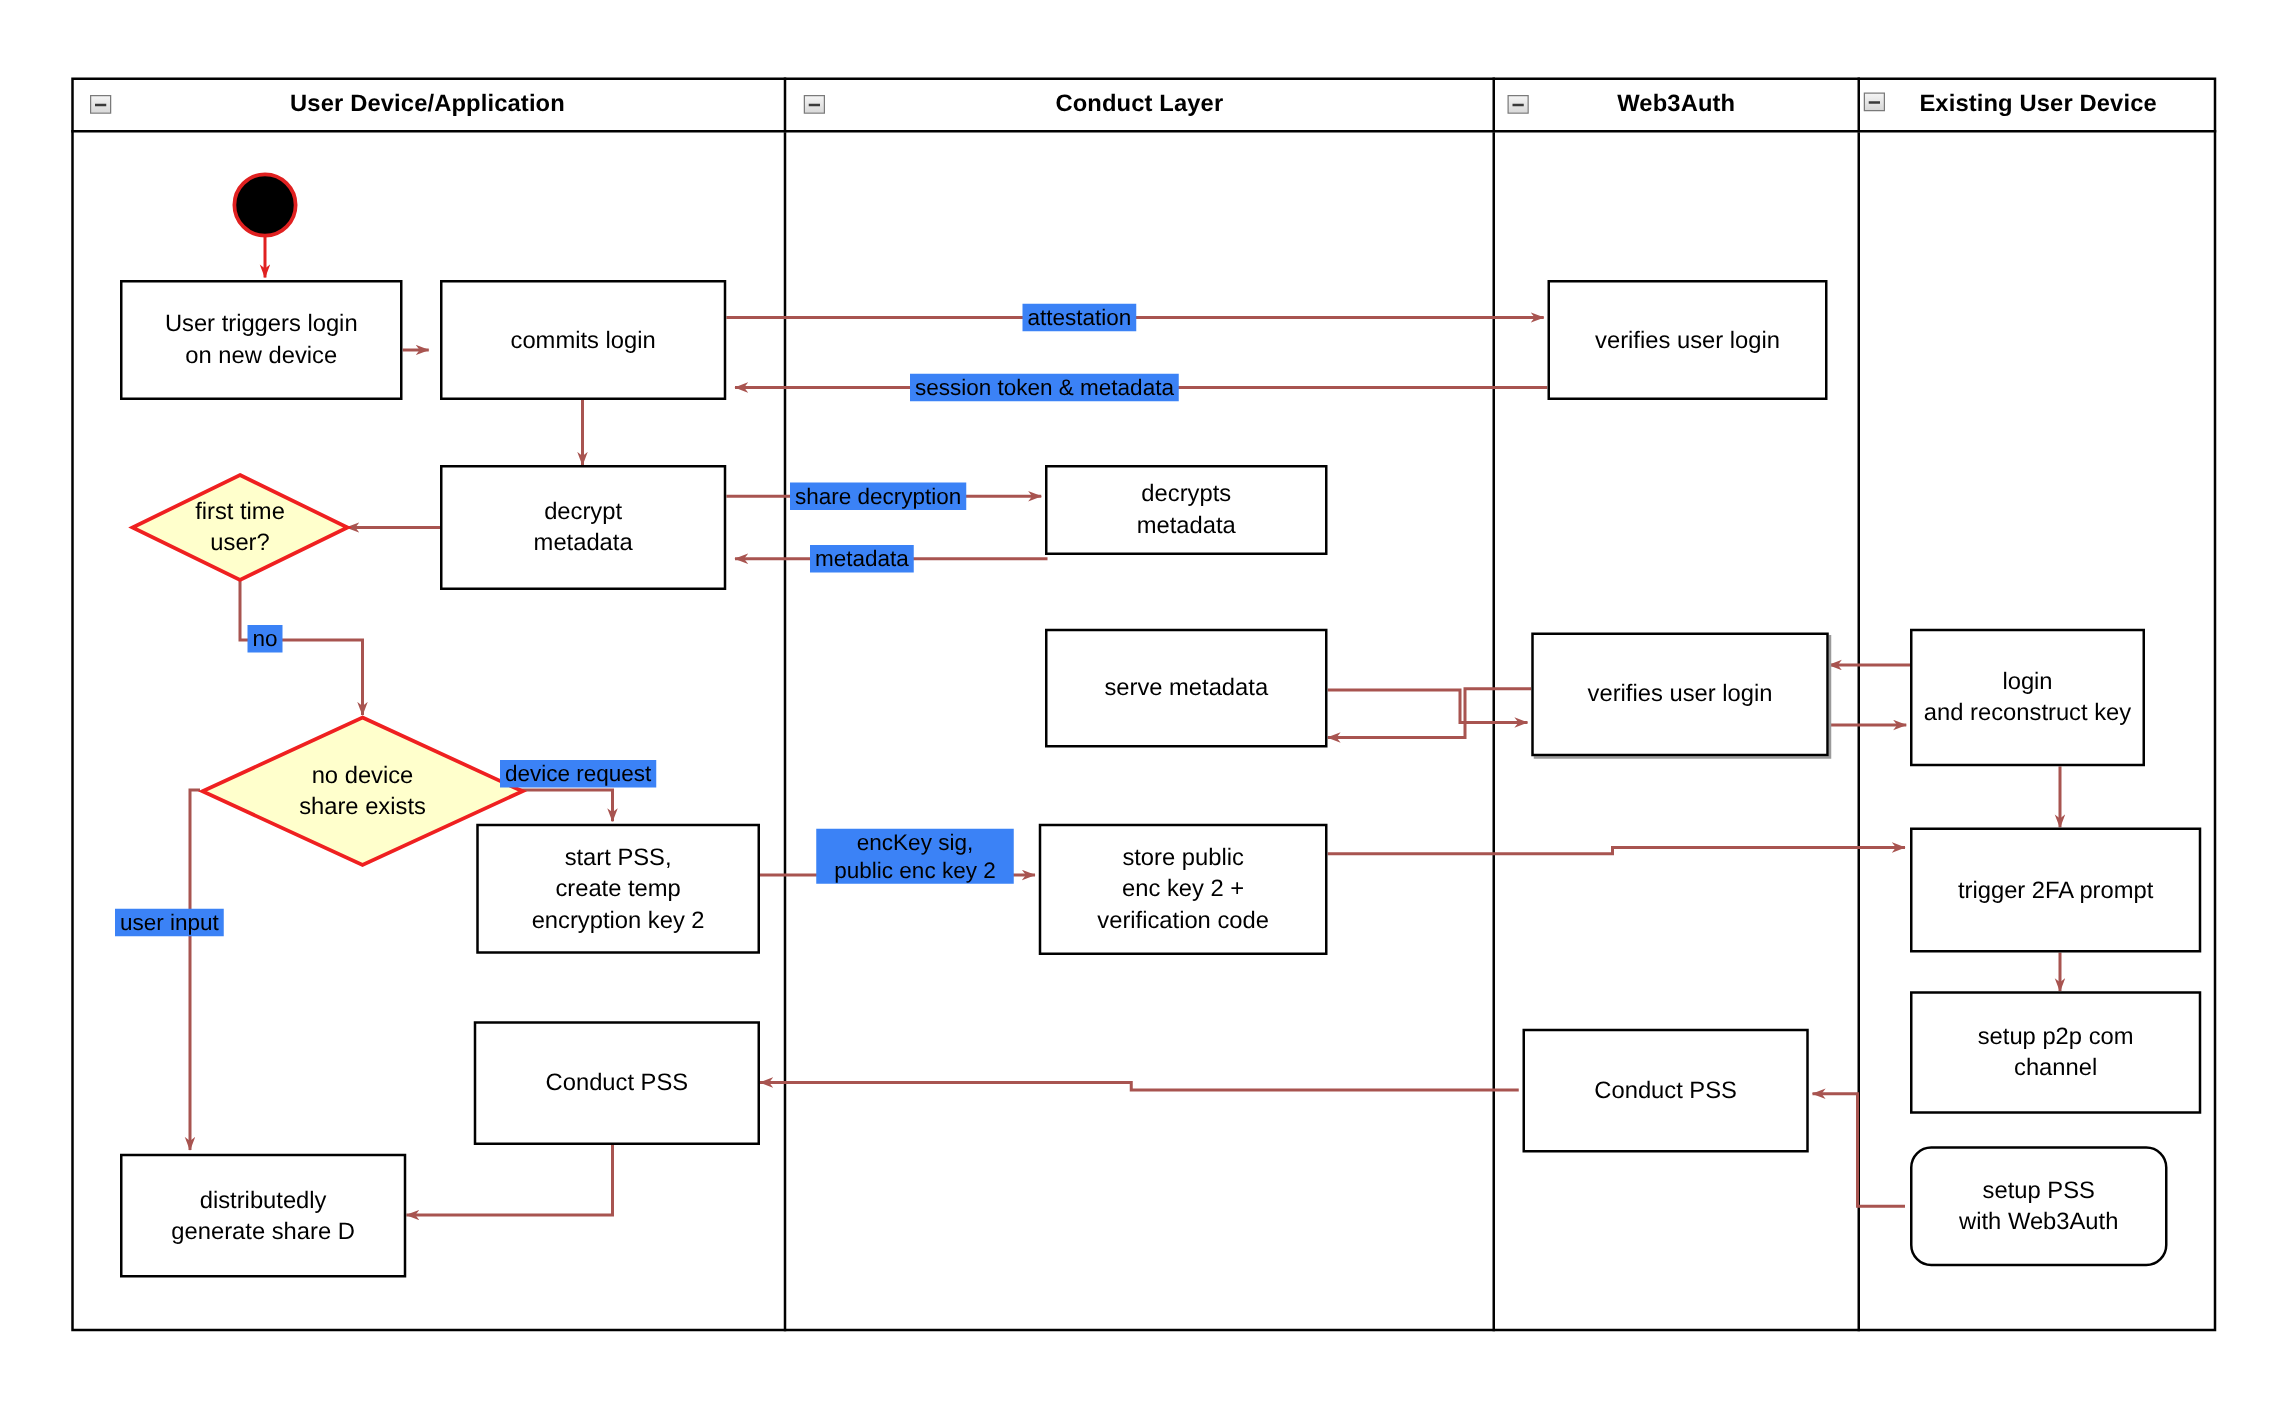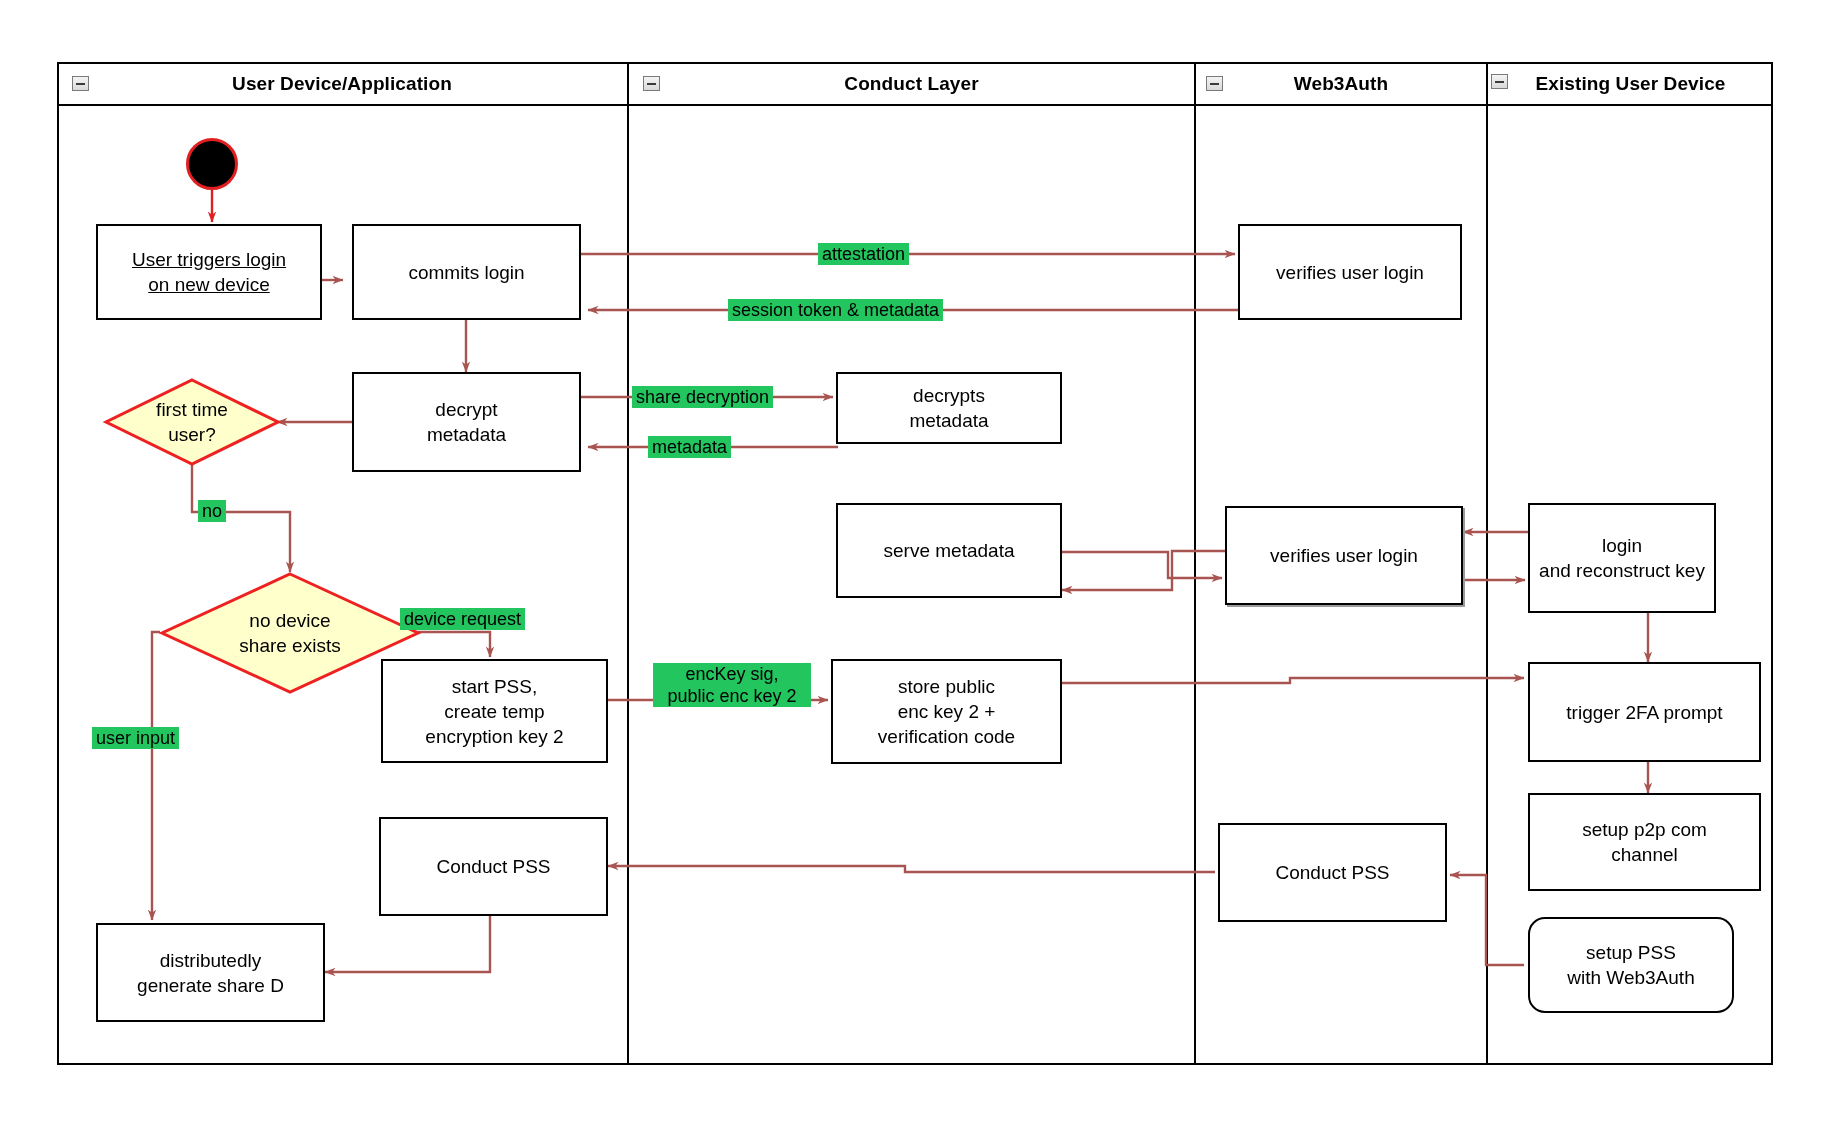--- a/index.html
+++ b/index.html
@@ -33,21 +33,21 @@
   
   .diamond{position:absolute;}
   .diamond svg{position:absolute;left:0;top:0;overflow:visible;}
   .diamond .dlabel{position:absolute;left:0;top:0;width:100%;height:100%;
         display:flex;flex-direction:column;align-items:center;justify-content:center;
         font-size:19px;line-height:25px;color:#000;text-align:center;}
 
   
   #wires{position:absolute;left:0;top:0;width:1822px;height:1132px;pointer-events:none;}
 
-  .elabel{position:absolute;font-size:18px;line-height:22px;color:#000;background:#22c55e;
+  .elabel{position:absolute;font-size:18px;line-height:22px;color:#000;background:#3b82f6;
           padding:0 4px;white-space:nowrap;text-align:center;}
   .elabel.two{white-space:normal;}
 </style>
 </head>
 <body>
 
 <div id="canvas">
 
   <div class="pool"></div>
   <div class="head-rule"></div>
@@ -131,21 +131,21 @@
       <path d="M1524,965 L1486,965 L1486,875 L1450,875" marker-end="url(#ah)"></path>
 
       <path d="M1215,872 L905,872 L905,866 L608,866" marker-end="url(#ah)"></path>
 
       <path d="M490,916 L490,972 L325,972" marker-end="url(#ah)"></path>
     </g>
   </svg>
 
   <div class="start" style="left:186px;top:138px;"></div>
 
-  <div class="node" style="left:96px;top:224px;width:226px;height:96px;text-decoration:underline;">
+  <div class="node" style="left:96px;top:224px;width:226px;height:96px;">
     <span>
       <span>User triggers login</span><br>
       <span>on new device</span>
     </span>
   </div>
 
   <div class="node" style="left:352px;top:224px;width:229px;height:96px;">
     <span>commits login</span>
   </div>
 

